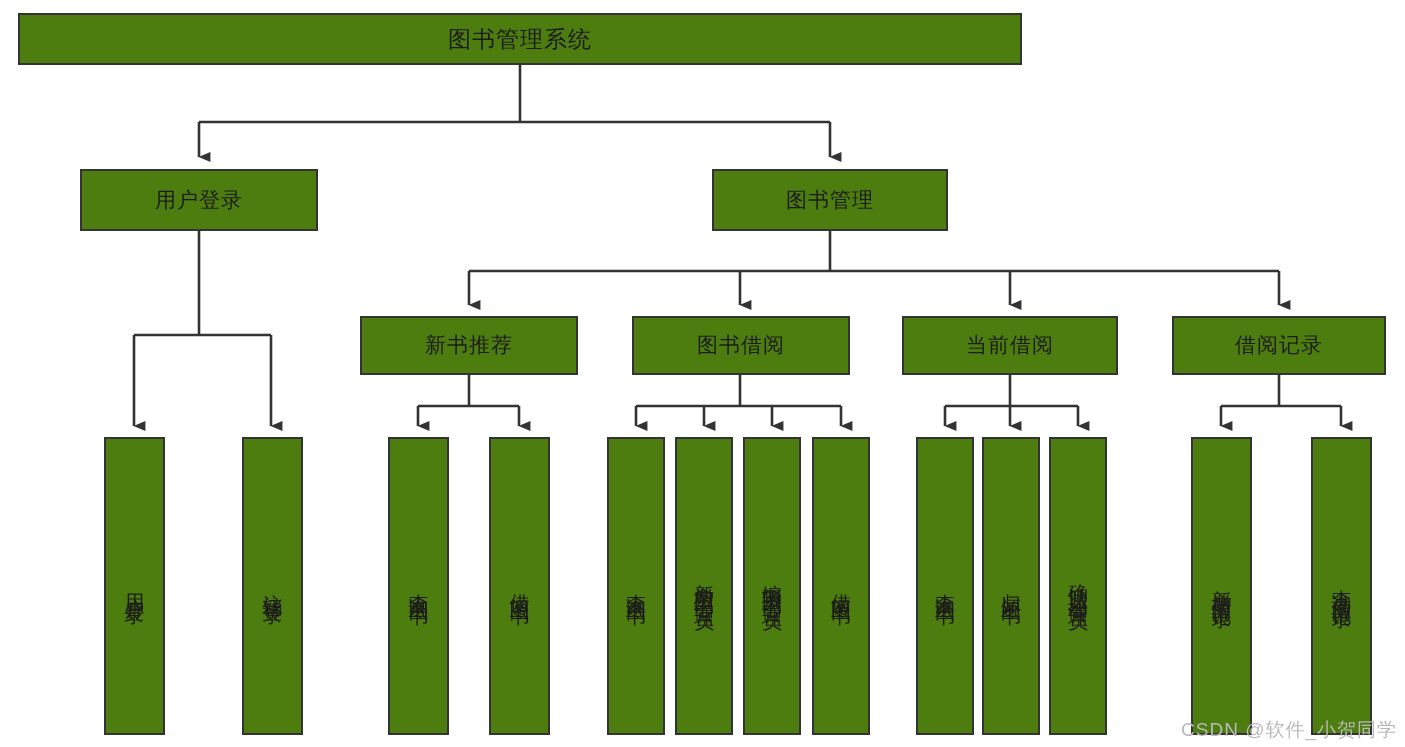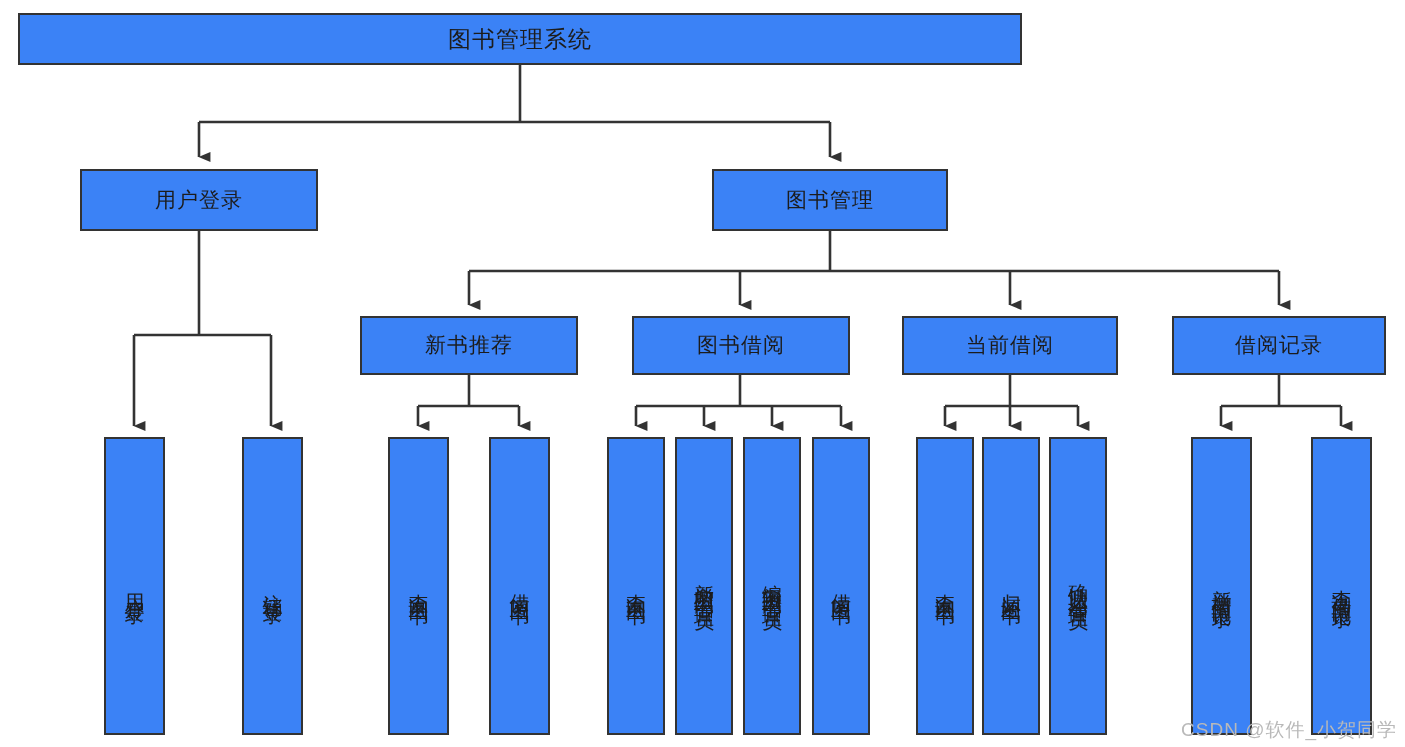--- a/index.html
+++ b/index.html
@@ -16,21 +16,21 @@
   }
   svg#wires{
     position:absolute;
     left:0; top:0;
     width:1405px; height:747px;
     pointer-events:none;
   }
   .node{
     position:absolute;
     box-sizing:border-box;
-    background:#3b82f6;
+    background:#4d7c0f;
     border:2px solid #333333;
     display:flex;
     align-items:center;
     justify-content:center;
     text-align:center;
   }
   .node .lbl{
     font-size:21px;
     line-height:1.25;
     color:#1c1c1c;

